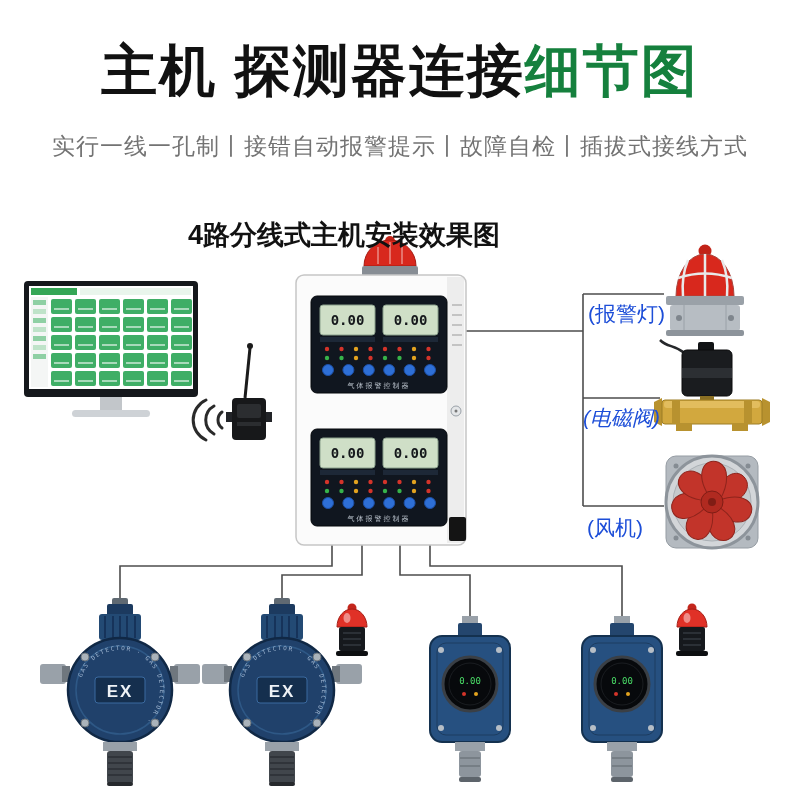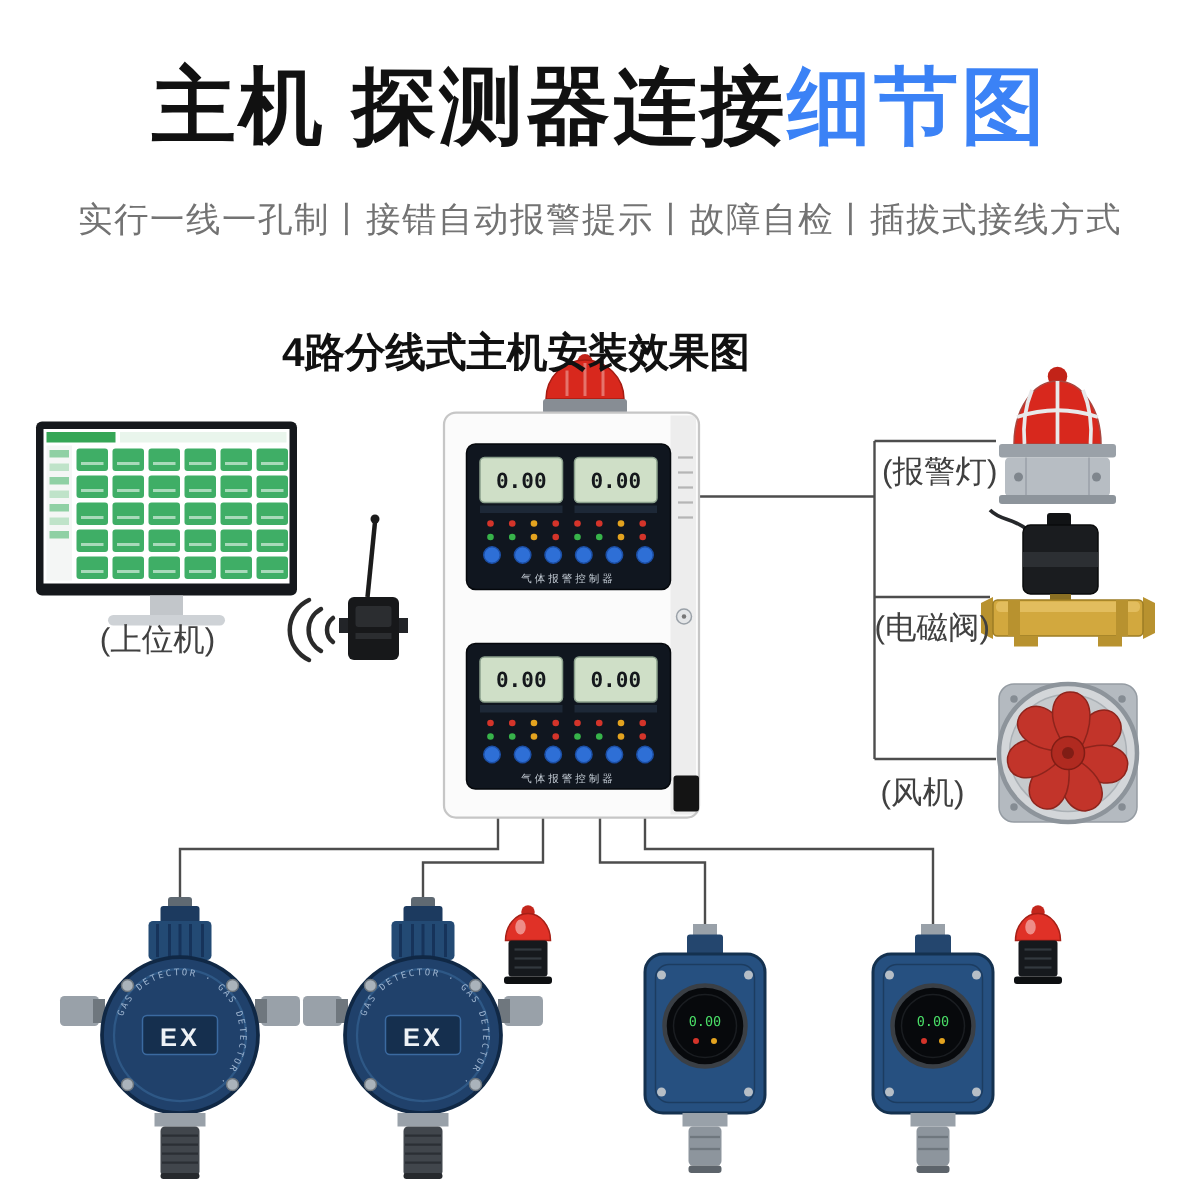--- a/index.html
+++ b/index.html
@@ -5,30 +5,30 @@
   html,body{margin:0;padding:0;background:#fff;}
   .canvas{
     position:relative;width:800px;height:800px;background:#ffffff;
     overflow:hidden;font-family:"Liberation Sans","DejaVu Sans",sans-serif;color:#111;
   }
   .abs{position:absolute;}
   .title{
     top:34px;left:0;width:100%;text-align:center;
     font-size:56px;font-weight:bold;letter-spacing:2px;color:#111;white-space:nowrap;
   }
-  .title .accent{color:#3b82f6;}
+  .title .accent{color:#15803d;}
   .subtitle{
     top:131px;left:0;width:100%;text-align:center;
     font-size:23px;color:#737373;letter-spacing:1px;white-space:nowrap;
   }
   .section-title{
     top:217px;left:100px;width:400px;text-align:right;
     font-size:27px;font-weight:bold;color:#111;white-space:nowrap;
   }
-  .dev-label{font-size:21px;color:#404040;white-space:nowrap;}
+  .dev-label{font-size:21px;color:#1d4ed8;white-space:nowrap;}
   svg text{font-family:"DejaVu Sans Mono","Liberation Mono",monospace;}
   svg text.cjk{font-family:"Liberation Sans","DejaVu Sans",sans-serif;}
 </style>
 </head>
 <body>
 
 <div class="canvas">
 
   <svg class="abs" style="top:0;left:0;" width="800" height="800" viewBox="0 0 800 800">
 
@@ -443,21 +443,20 @@
   </svg>
 
   <div class="abs title">
     <span>主机 探测器连接</span><span class="accent">细节图</span>
   </div>
 
   <div class="abs subtitle">实行一线一孔制丨接错自动报警提示丨故障自检丨插拔式接线方式</div>
 
   <div class="abs section-title">4路分线式主机安装效果图</div>
 
-  <div class="abs dev-label" style="top:412px;left:30px;width:150px;text-align:center;">(上位机)</div>
 
   <div class="abs dev-label" style="top:300px;left:588px;">(报警灯)</div>
 
-  <div class="abs dev-label" style="top:404px;left:583px;">(电磁阀)</div>
+  <div class="abs dev-label" style="top:404px;left:583px;font-style:italic;">(电磁阀)</div>
 
   <div class="abs dev-label" style="top:514px;left:587px;">(风机)</div>
 
 </div>
 
 </body></html>

